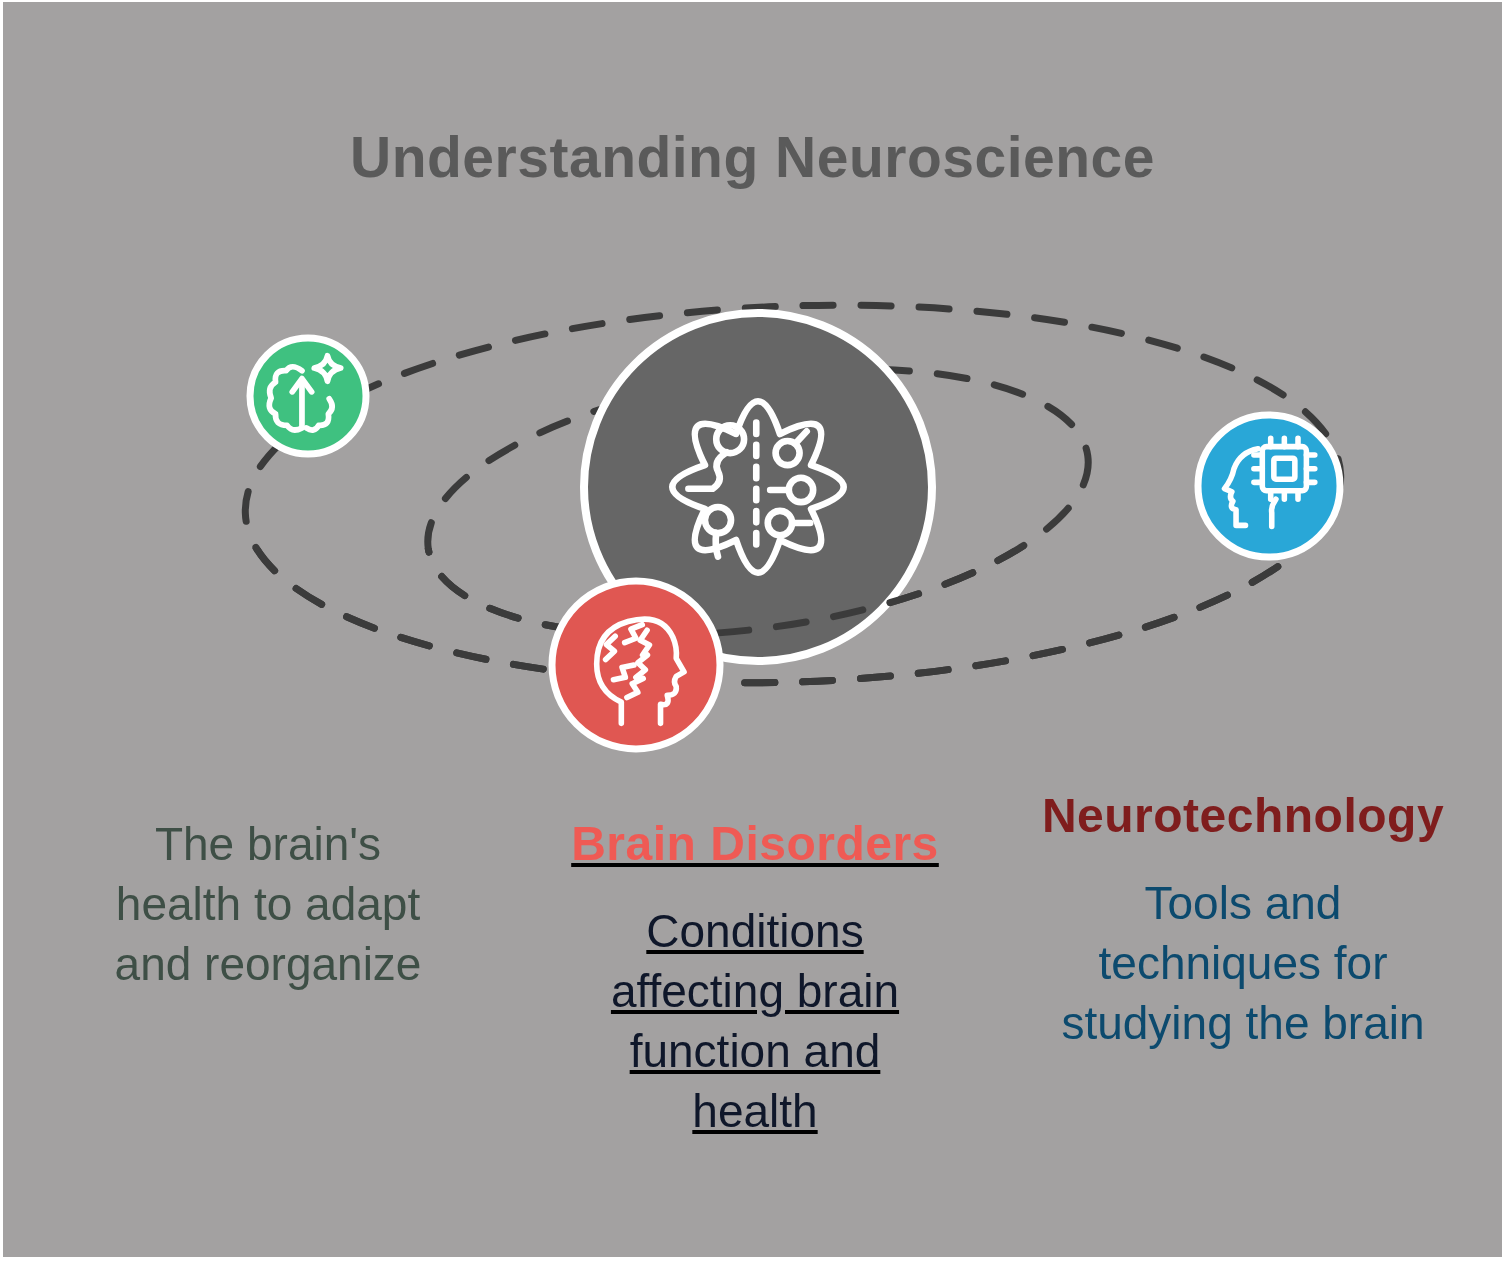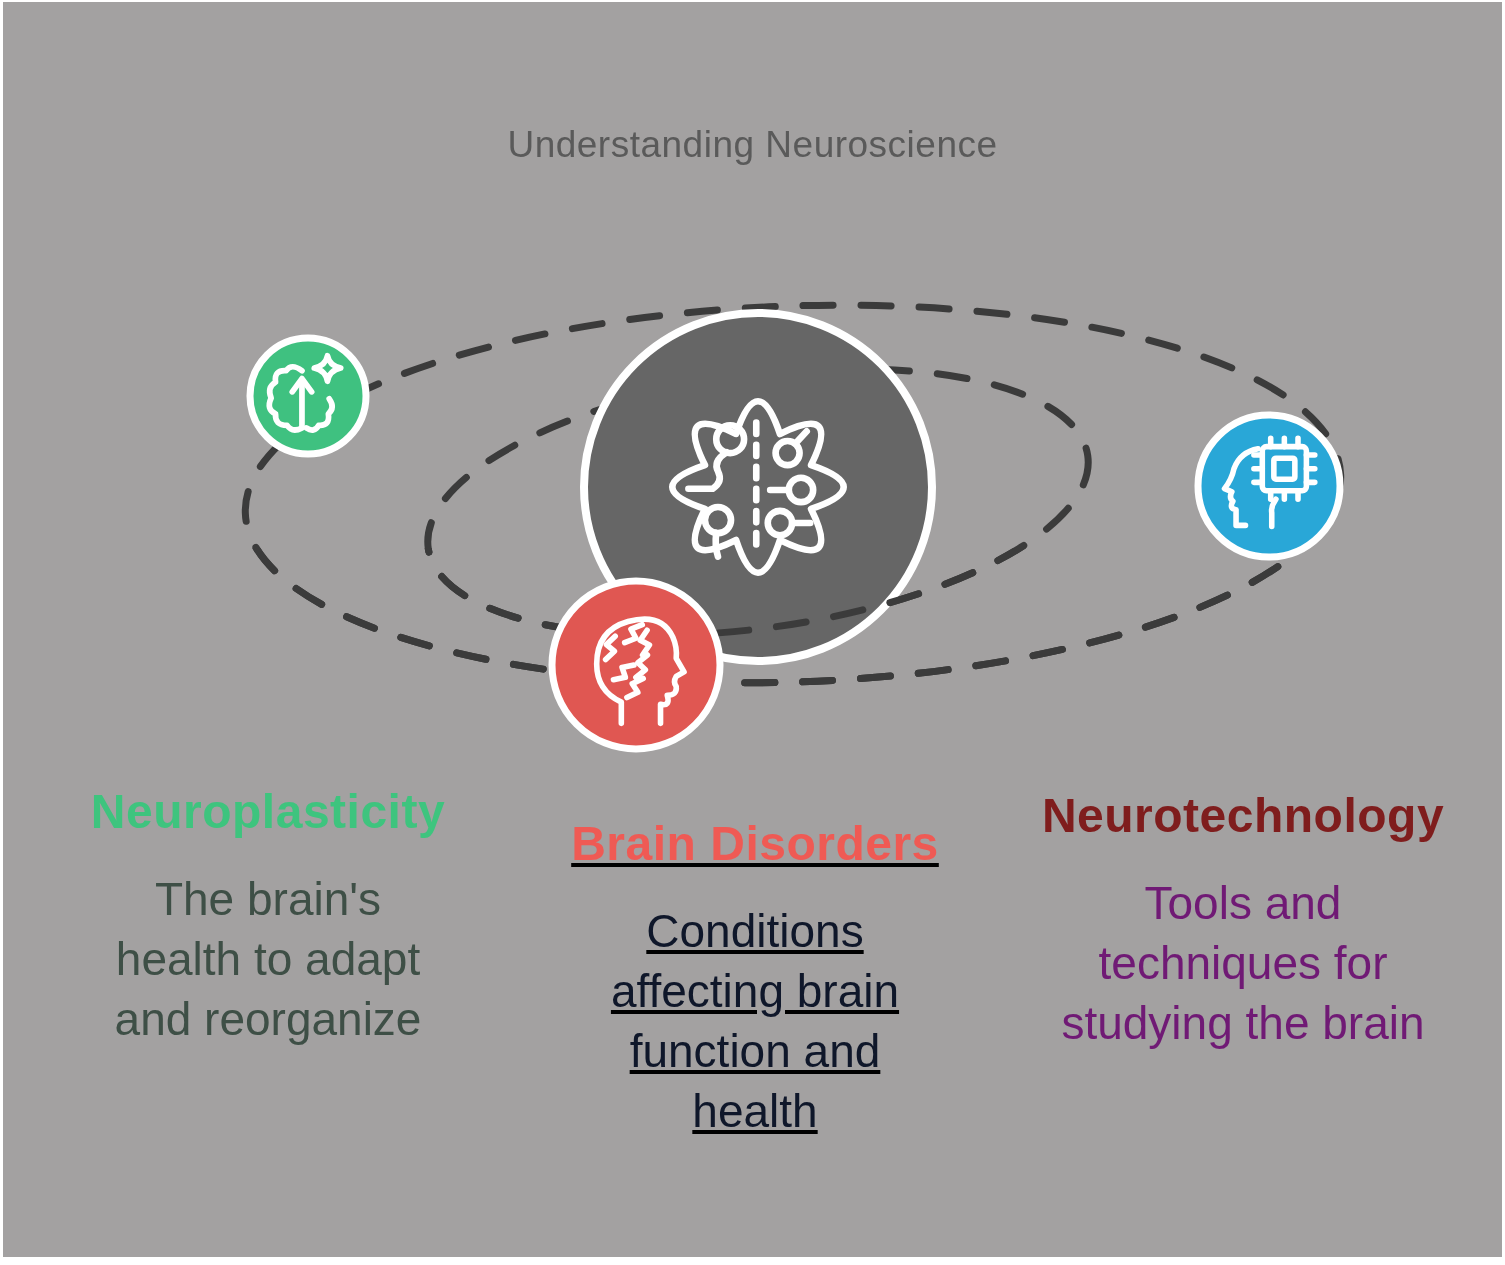--- a/index.html
+++ b/index.html
@@ -21,22 +21,22 @@
     position: absolute;
     left: 0;
     top: 0;
   }
   .page-title {
     position: absolute;
     top: 122px;
     left: 0;
     width: 100%;
     text-align: center;
-    font-size: 37px;
-    font-weight: 400;
+    font-size: 57px;
+    font-weight: 700;
     letter-spacing: 0.5px;
   }
   .section {
     position: absolute;
     text-align: center;
   }
   .section h2 {
     margin: 0;
     font-size: 48px;
     font-weight: 700;
@@ -147,27 +147,26 @@
         <rect x="57" y="24" width="20" height="20" rx="2"></rect>
         <path d="M54,13 L54,5 M67,13 L67,5 M80,13 L80,5
                  M54,55 L54,63 M67,55 L67,63 M80,55 L80,63
                  M46,21 L38,21 M46,34 L38,34 M46,47 L38,47
                  M88,21 L96,21 M88,34 L96,34 M88,47 L96,47"></path>
       </g>
     </g>
   </svg>
 
   <div class="section section-1">
-    <h2 style="color: rgb(62, 196, 126);">Neuroplasticity</h2>
     <div class="desc" style="color: rgb(62, 79, 70);">The brain's health to adapt and reorganize</div>
   </div>
 
   <div class="section section-2">
     <h2 style="color: rgb(239, 90, 84);">Brain Disorders</h2>
     <div class="desc" style="color: #0f172a; text-align: center;">Conditions affecting brain function and health</div>
   </div>
 
   <div class="section section-3">
     <h2 style="color: #7f1d1d;">Neurotechnology</h2>
-    <div class="desc" style="color: #701a75;">Tools and techniques for studying the brain</div>
+    <div class="desc" style="color: #0c4a6e;">Tools and techniques for studying the brain</div>
   </div>
 
 </div>
 
 </body></html>

